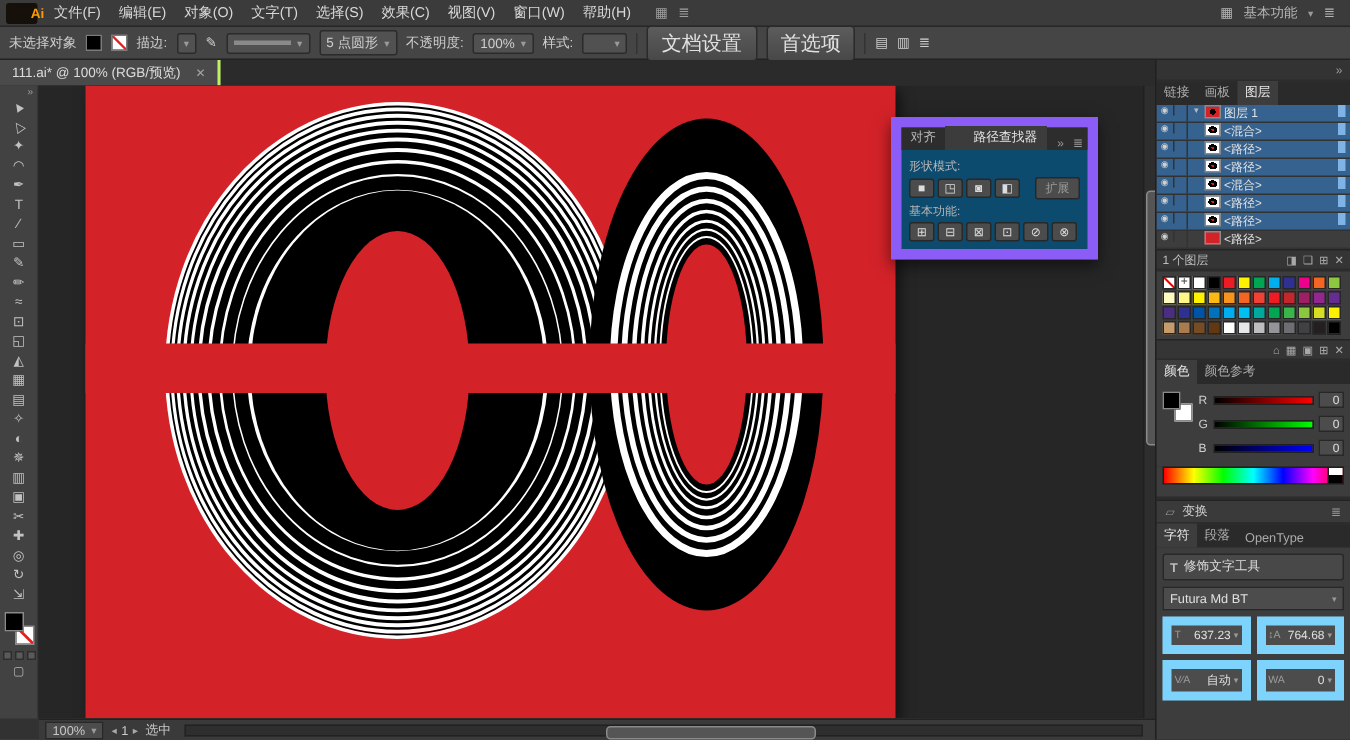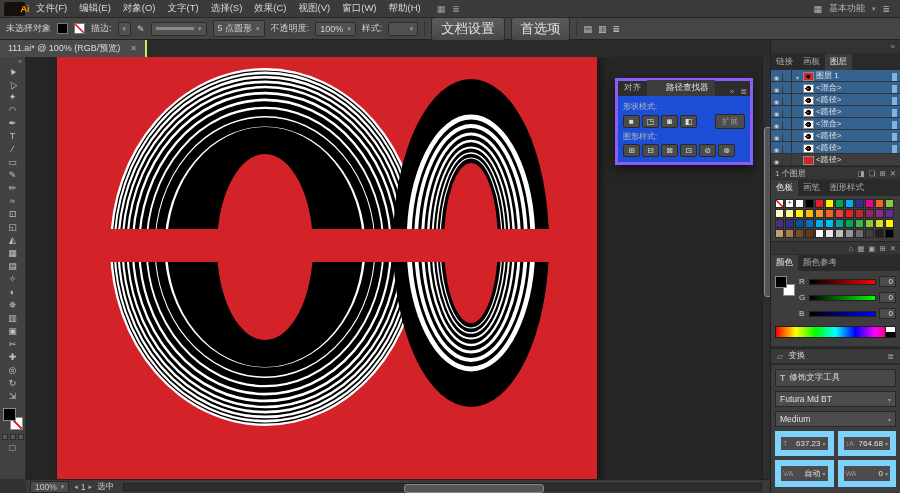--- a/index.html
+++ b/index.html
@@ -33,41 +33,41 @@
 .fs-stroke{position:absolute;right:1px;bottom:1px;width:13px;height:13px;border:1px solid #8a8a8a;background:linear-gradient(to top right,#fff 42%,#e02020 46%,#e02020 54%,#fff 58%);}
 .tb-modes{display:flex;gap:2px;margin-top:3px;}
 .tb-mode{width:6px;height:6px;background:#5a5a5a;border:1px solid #2e2e2e;}
 .screen-mode{margin-top:3px;color:#b5b5b5;font-size:8px;}
 
 .canvas{position:absolute;top:57px;left:26px;right:130px;bottom:14px;background:#262626;overflow:hidden;}
 .artboard{position:absolute;left:31px;top:0;width:540px;height:422px;background:#d42229;box-shadow:3px 3px 8px rgba(0,0,0,.55);}
 .vscroll{position:absolute;right:0;top:0;bottom:0;width:8px;background:#2e2e2e;border-left:1px solid #202020;}
 .vscroll .thumb{position:absolute;top:70px;height:170px;left:1px;right:1px;background:#555;border-radius:3px;}
 
-.pf{position:absolute;left:589px;top:21px;width:138px;background:#1d4ed8;border:3px solid #8b5cf6;box-shadow:0 4px 10px rgba(0,0,0,.55);font-size:8.5px;}
+.pf{position:absolute;left:568px;top:21px;width:138px;background:#0c4a6e;border:7px solid #8b5cf6;box-shadow:0 4px 10px rgba(0,0,0,.55);font-size:8.5px;}
 .pf-tabs{display:flex;background:#2d2d2d;height:15px;align-items:flex-end;}
 .pf-tab{padding:2px 6px;color:#b5b5b5;}
 .pf-tab.active{background:#3c3c3c;color:#e4e4e4;padding-left:19px;}
 .pf-tabs .spacer{flex:1;}
 .pf-hic{color:#9a9a9a;padding:0 3px;font-size:8px;}
 .pf-body{padding:3px 5px 5px;}
 .pf-label{color:#b5b5b5;margin:2px 0;font-size:8px;}
 .pf-row{display:flex;gap:2px;align-items:center;}
 .pf-btn{width:17px;height:13px;background:#4c4c4c;border:1px solid #282828;border-radius:2px;color:#ddd;font-size:8px;display:flex;align-items:center;justify-content:center;}
 .pf-expand{margin-left:auto;background:#4c4c4c;border:1px solid #282828;border-radius:2px;padding:1px 6px;color:#9a9a9a;font-size:8px;}
 
 .dock{position:absolute;top:40px;right:0;width:130px;bottom:0;background:#2c2c2c;border-left:1px solid #202020;display:flex;flex-direction:column;font-size:8.5px;overflow:hidden;}
 .dock-collapse{height:13px;display:flex;justify-content:flex-end;align-items:center;padding:0 5px;color:#9a9a9a;background:#333;font-size:8px;}
 .sect{margin-top:2px;}
 .panel-tabs{display:flex;height:15px;background:#2a2a2a;align-items:flex-end;}
 .ptab{padding:2px 5px;color:#ababab;white-space:nowrap;}
 .ptab.active{background:#3d3d3d;color:#e8e8e8;}
 
 .layer-rows{background:#3d3d3d;}
-.layer-row{display:flex;align-items:flex-end;height:12px;border-bottom:1px solid #323232;gap:2px;padding-right:3px;}
+.layer-row{display:flex;align-items:flex-start;height:12px;border-bottom:1px solid #323232;gap:2px;padding-right:3px;}
 .layer-row.sel{background:#35628f;}
 .eye{width:12px;text-align:center;font-size:6px;color:#d0d0d0;border-right:1px solid #333;}
 .lockcol{width:7px;align-self:stretch;border-right:1px solid #333;}
 .tri{width:7px;font-size:6px;color:#bbb;text-align:center;}
 .thumb{width:11px;height:9px;border:1px solid #8a8a8a;background:#fff;flex:none;}
 .thumb.art{background:radial-gradient(ellipse at center,#d42229 0 1px,#000 1px 3px,#fff 3px);}
 .thumb.layer1{background:radial-gradient(circle at 50% 50%,#000 0 2px,#d42229 2px);}
 .thumb.rect{background:#d42229;}
 .lname{color:#e2e2e2;font-size:8px;white-space:nowrap;overflow:hidden;}
 .selbox{margin-left:auto;width:5px;height:8px;background:#7fb2e5;}
@@ -326,21 +326,21 @@
     </div>
     <div class="pf-body">
       <div class="pf-label">形状模式:</div>
       <div class="pf-row" id="shape-mode-btns">
           <div class="pf-btn">■</div>
           <div class="pf-btn">◳</div>
           <div class="pf-btn">◙</div>
           <div class="pf-btn">◧</div>
           <div class="pf-expand">扩展</div>
         </div>
-      <div class="pf-label">图形样式:</div>
+      <div class="pf-label">基本功能:</div>
       <div class="pf-row" id="pathfinder-btns">
           <div class="pf-btn">⊞</div>
           <div class="pf-btn">⊟</div>
           <div class="pf-btn">⊠</div>
           <div class="pf-btn">⊡</div>
           <div class="pf-btn">⊘</div>
           <div class="pf-btn">⊗</div>
         </div>
     </div>
   </div>
@@ -431,25 +431,20 @@
       <span class="fic" id="layers-footer-icons">
           <span>◨</span>
           <span>❏</span>
           <span>⊞</span>
           <span>✕</span>
         </span>
     </div>
   </div>
 
   <div class="sect">
-    <div class="panel-tabs">
-      <span class="ptab active">色板</span>
-      <span class="ptab">画笔</span>
-      <span class="ptab">图形样式</span>
-    </div>
     <div id="swatch-grid" class="swatch-grid">
         <div class="swatch none"></div>
         <div class="swatch reg"></div>
         <div class="swatch" style="background: rgb(255, 255, 255);"></div>
         <div class="swatch" style="background: rgb(0, 0, 0);"></div>
         <div class="swatch" style="background: rgb(237, 28, 36);"></div>
         <div class="swatch" style="background: rgb(255, 242, 0);"></div>
         <div class="swatch" style="background: rgb(0, 166, 81);"></div>
         <div class="swatch" style="background: rgb(0, 174, 239);"></div>
         <div class="swatch" style="background: rgb(46, 49, 146);"></div>
@@ -539,31 +534,32 @@
     </div>
   </div>
 
   <div class="sect collapsed-panel">
     <span class="cp-icon">▱</span>
     <span>变换</span>
     <span class="cp-right">≣</span>
   </div>
 
   <div class="sect" style="display:flex;flex-direction:column;flex:1;">
+    <div class="panel-tabs">
+      <span class="ptab active">字符</span>
+      <span class="ptab">段落</span>
+      <span class="ptab">OpenType</span>
+    </div>
     <div class="char-body">
       <div class="touch-btn">
         <span class="tt-icon">T</span>
         <span>修饰文字工具</span>
       </div>
       <div class="wide-field">
         <span>Futura Md BT</span>
-        <span class="cfar">▾</span>
-      </div>
-      <div class="wide-field">
-        <span>Medium</span>
         <span class="cfar">▾</span>
       </div>
       <div class="char-grid" id="char-grid">
           <div class="cfield2">
             <span class="cficon">T</span>
             <span class="cfval">637.23</span>
             <span class="cfar">▾</span>
           </div>
           <div class="cfield2">
             <span class="cficon">↕A</span>

